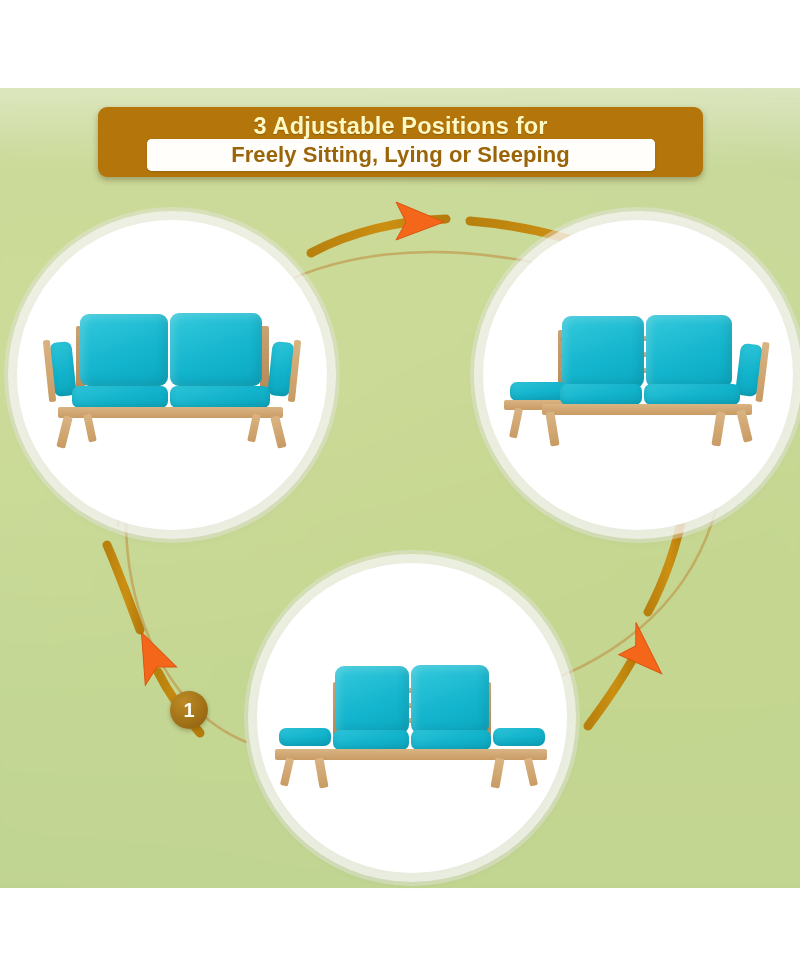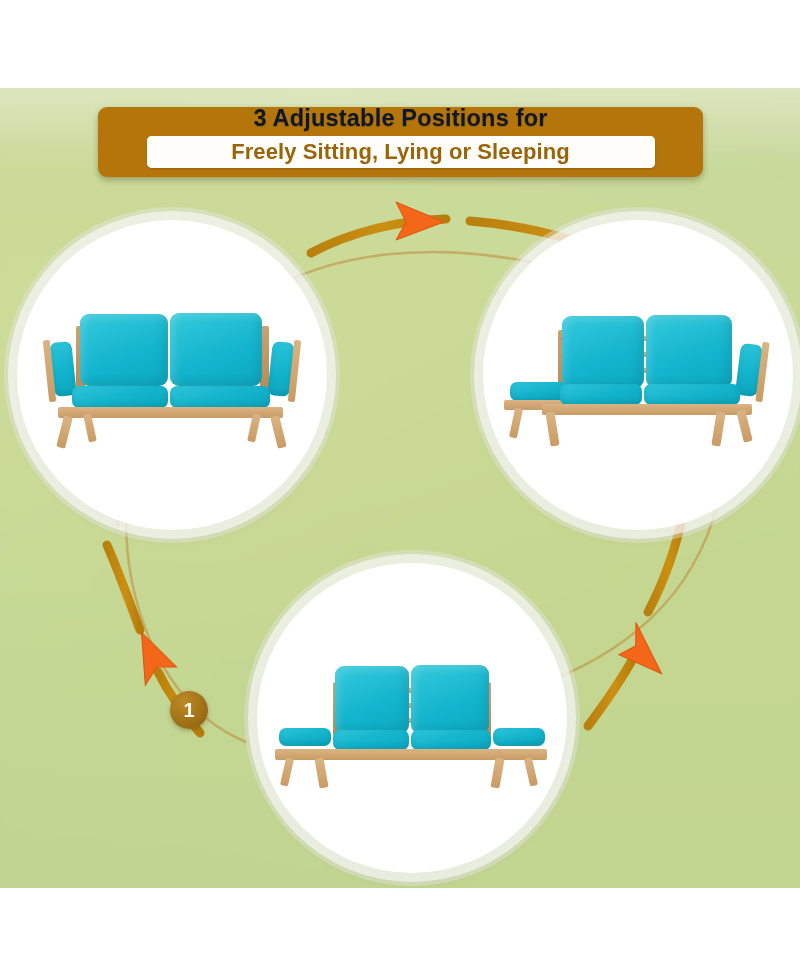--- a/index.html
+++ b/index.html
@@ -67,26 +67,26 @@
   }
 
   
   #banner {
     position:absolute; left:98px; top:107px; width:605px; height:70px;
     background:#b4760b; border-radius:9px;
     box-shadow:0 3px 6px rgba(60,35,0,.32);
     display:flex; flex-direction:column; align-items:center; z-index:40;
   }
   #banner-line1 {
-    color:#0f172a; font-size:23.5px; font-weight:700; letter-spacing:.2px;
-    line-height:1; white-space:nowrap;
+    color:#fef9c3; font-size:23.5px; font-weight:700; letter-spacing:.2px;
+    line-height:1; margin-top:8px; white-space:nowrap;
     text-shadow:0 1px 1px rgba(80,48,0,.35);
   }
   #banner-box {
-    margin-top:5px; width:508px; height:32px; background:#fffefb;
+    width:508px; height:32px; background:#fffefb;
     border-radius:5px; display:flex; align-items:center; justify-content:center;
     box-shadow:inset 0 0 0 1px rgba(255,255,255,.9), 0 1px 2px rgba(60,35,0,.25);
   }
   #banner-line2 {
     color:#9a6409; font-size:22px; font-weight:700; letter-spacing:.1px;
     line-height:1; white-space:nowrap;
   }
 
   
   #arrows { position:absolute; left:0; top:0; width:800px; height:977px; z-index:25; }

